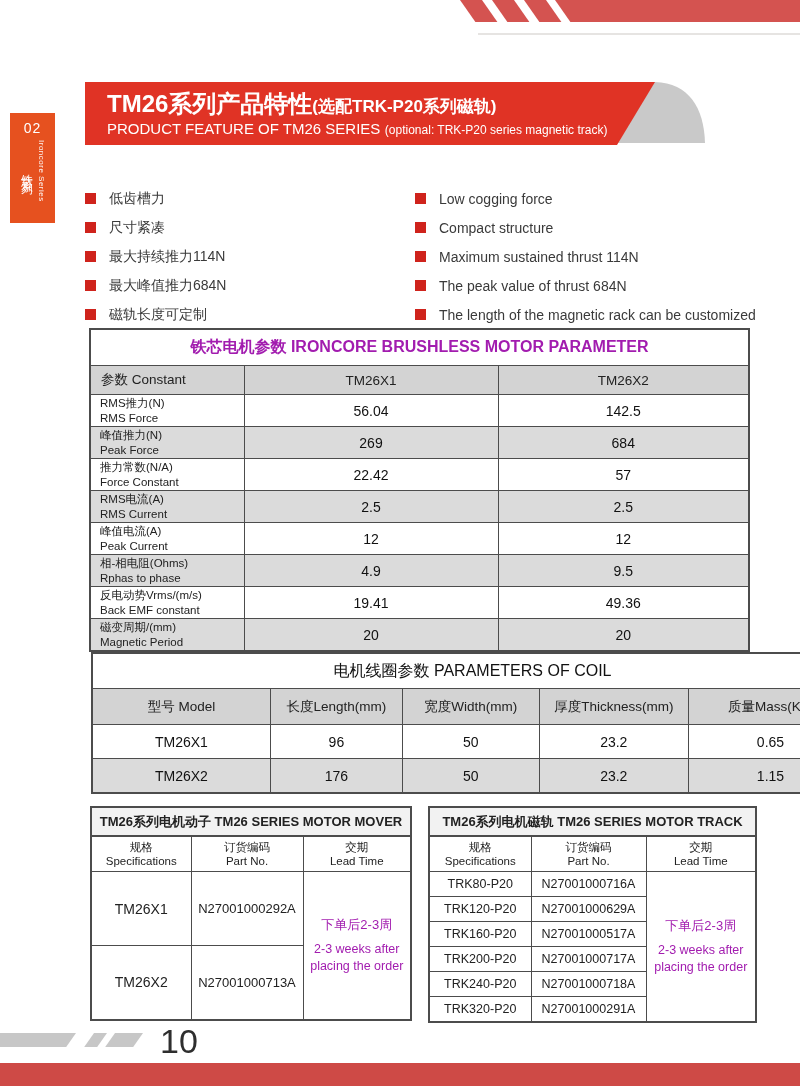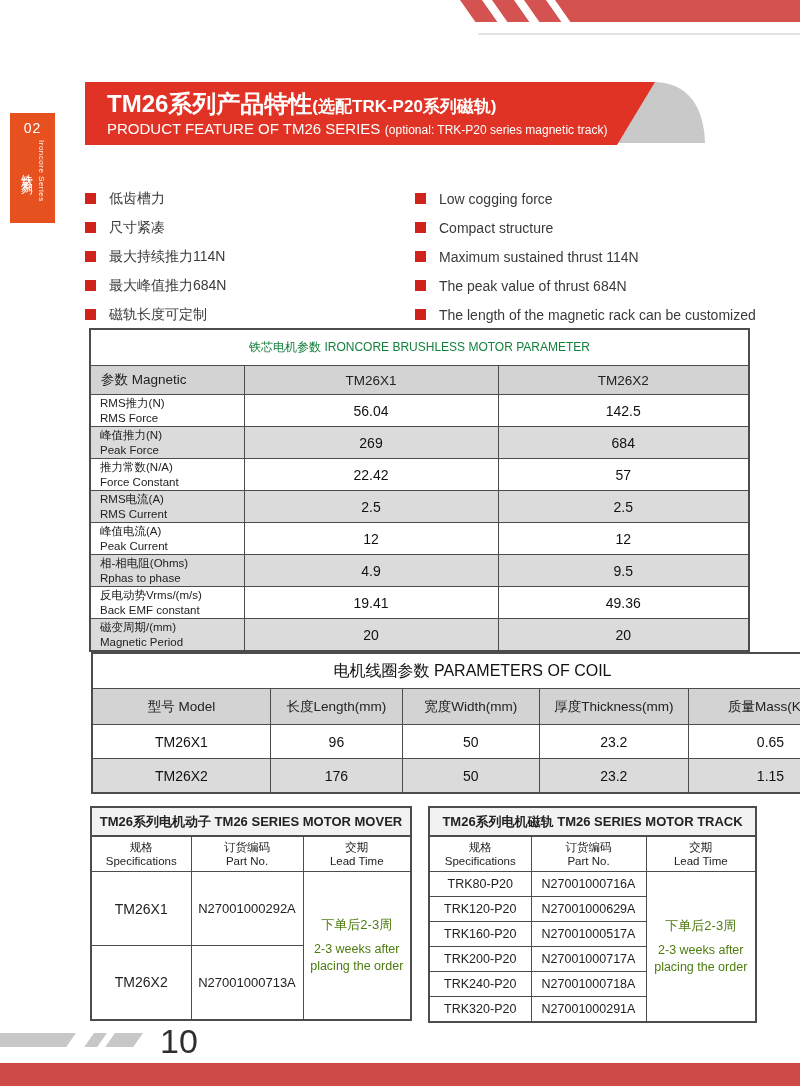--- a/index.html
+++ b/index.html
@@ -37,39 +37,39 @@
   .feat-txt{font-size:14px;color:#3a3a3a;}
 
   
   table{border-collapse:collapse;table-layout:fixed;}
   td,th{border:1px solid #4c4c4c;overflow:hidden;}
   .tbl{position:absolute;background:#fff;}
   .tbl table{width:100%;height:100%;border:2px solid #4c4c4c;}
 
   
   .motor{left:89px;top:328px;width:659px;height:302px;}
-  .motor .title td{height:33px;font-size:12px;text-align:center;color:#15803d;}
+  .motor .title td{height:33px;font-size:16px;text-align:center;color:#a21caf;font-weight:bold;}
   .motor .head td{height:26px;background:#d3d3d3;font-size:13.5px;text-align:center;color:#222;}
   .motor .head td:first-child{text-align:left;padding-left:10px;}
   .motor .drow td{height:29px;font-size:14px;text-align:center;color:#111;}
   .motor .drow td.param{text-align:left;padding:1px 4px 1px 9px;font-size:11.5px;line-height:1.25;color:#222;}
   .motor .alt td{background:#dbdbdb;}
 
   
   .coil{left:91px;top:652px;width:763px;height:131px;}
   .coil .title td{height:32px;font-size:16px;text-align:center;color:#111;}
   .coil .head td{height:33px;background:#d3d3d3;font-size:13.5px;text-align:center;color:#222;}
   .coil .drow td{height:31px;font-size:14px;text-align:center;color:#111;}
   .coil .alt td{background:#dbdbdb;}
 
   
   .order .title td{height:25px;background:#f2f2f2;font-size:13px;font-weight:bold;text-align:center;color:#222;border-bottom:2px solid #4c4c4c;}
   .order .head td{height:32px;font-size:11.5px;text-align:center;line-height:1.25;color:#222;}
   .order td.cell{font-size:12.5px;text-align:center;color:#222;}
-  .order td.lead{font-size:12.5px;text-align:center;line-height:1.3;color:#4d7c0f;}
+  .order td.lead{font-size:12.5px;text-align:center;line-height:1.3;color:#a21caf;}
   .order .lead .cnl{font-size:13px;margin-bottom:8px;}
   .mover{left:90px;top:806px;width:320px;height:211px;}
   .track{left:428px;top:806px;width:327px;height:211px;}
 
   
   .bot-stripe{position:absolute;top:1033px;height:14px;background:#c7c7c7;transform:skewX(-35deg);transform-origin:top left;}
   .page-num{position:absolute;left:160px;top:1022px;font-size:34px;color:#2e2e2e;}
   .bot-bar{position:absolute;left:0;top:1063px;width:800px;height:23px;background:#ce4a46;}
 </style>
 </head>
@@ -160,21 +160,21 @@
       <colgroup>
           <col style="width:154px">
           <col style="width:254px">
           <col style="width:251px">
         </colgroup>
       <tbody>
           <tr class="title">
             <td colspan="3">铁芯电机参数  IRONCORE BRUSHLESS MOTOR PARAMETER</td>
           </tr>
       <tr class="head">
-        <td>参数  Magnetic</td>
+        <td>参数  Constant</td>
         <td>TM26X1</td>
         <td>TM26X2</td>
       </tr>
       <tr class="drow">
         <td class="param">
               <div>RMS推力(N)</div>
               <div>RMS Force</div>
             </td>
         <td>56.04</td>
         <td>142.5</td>

